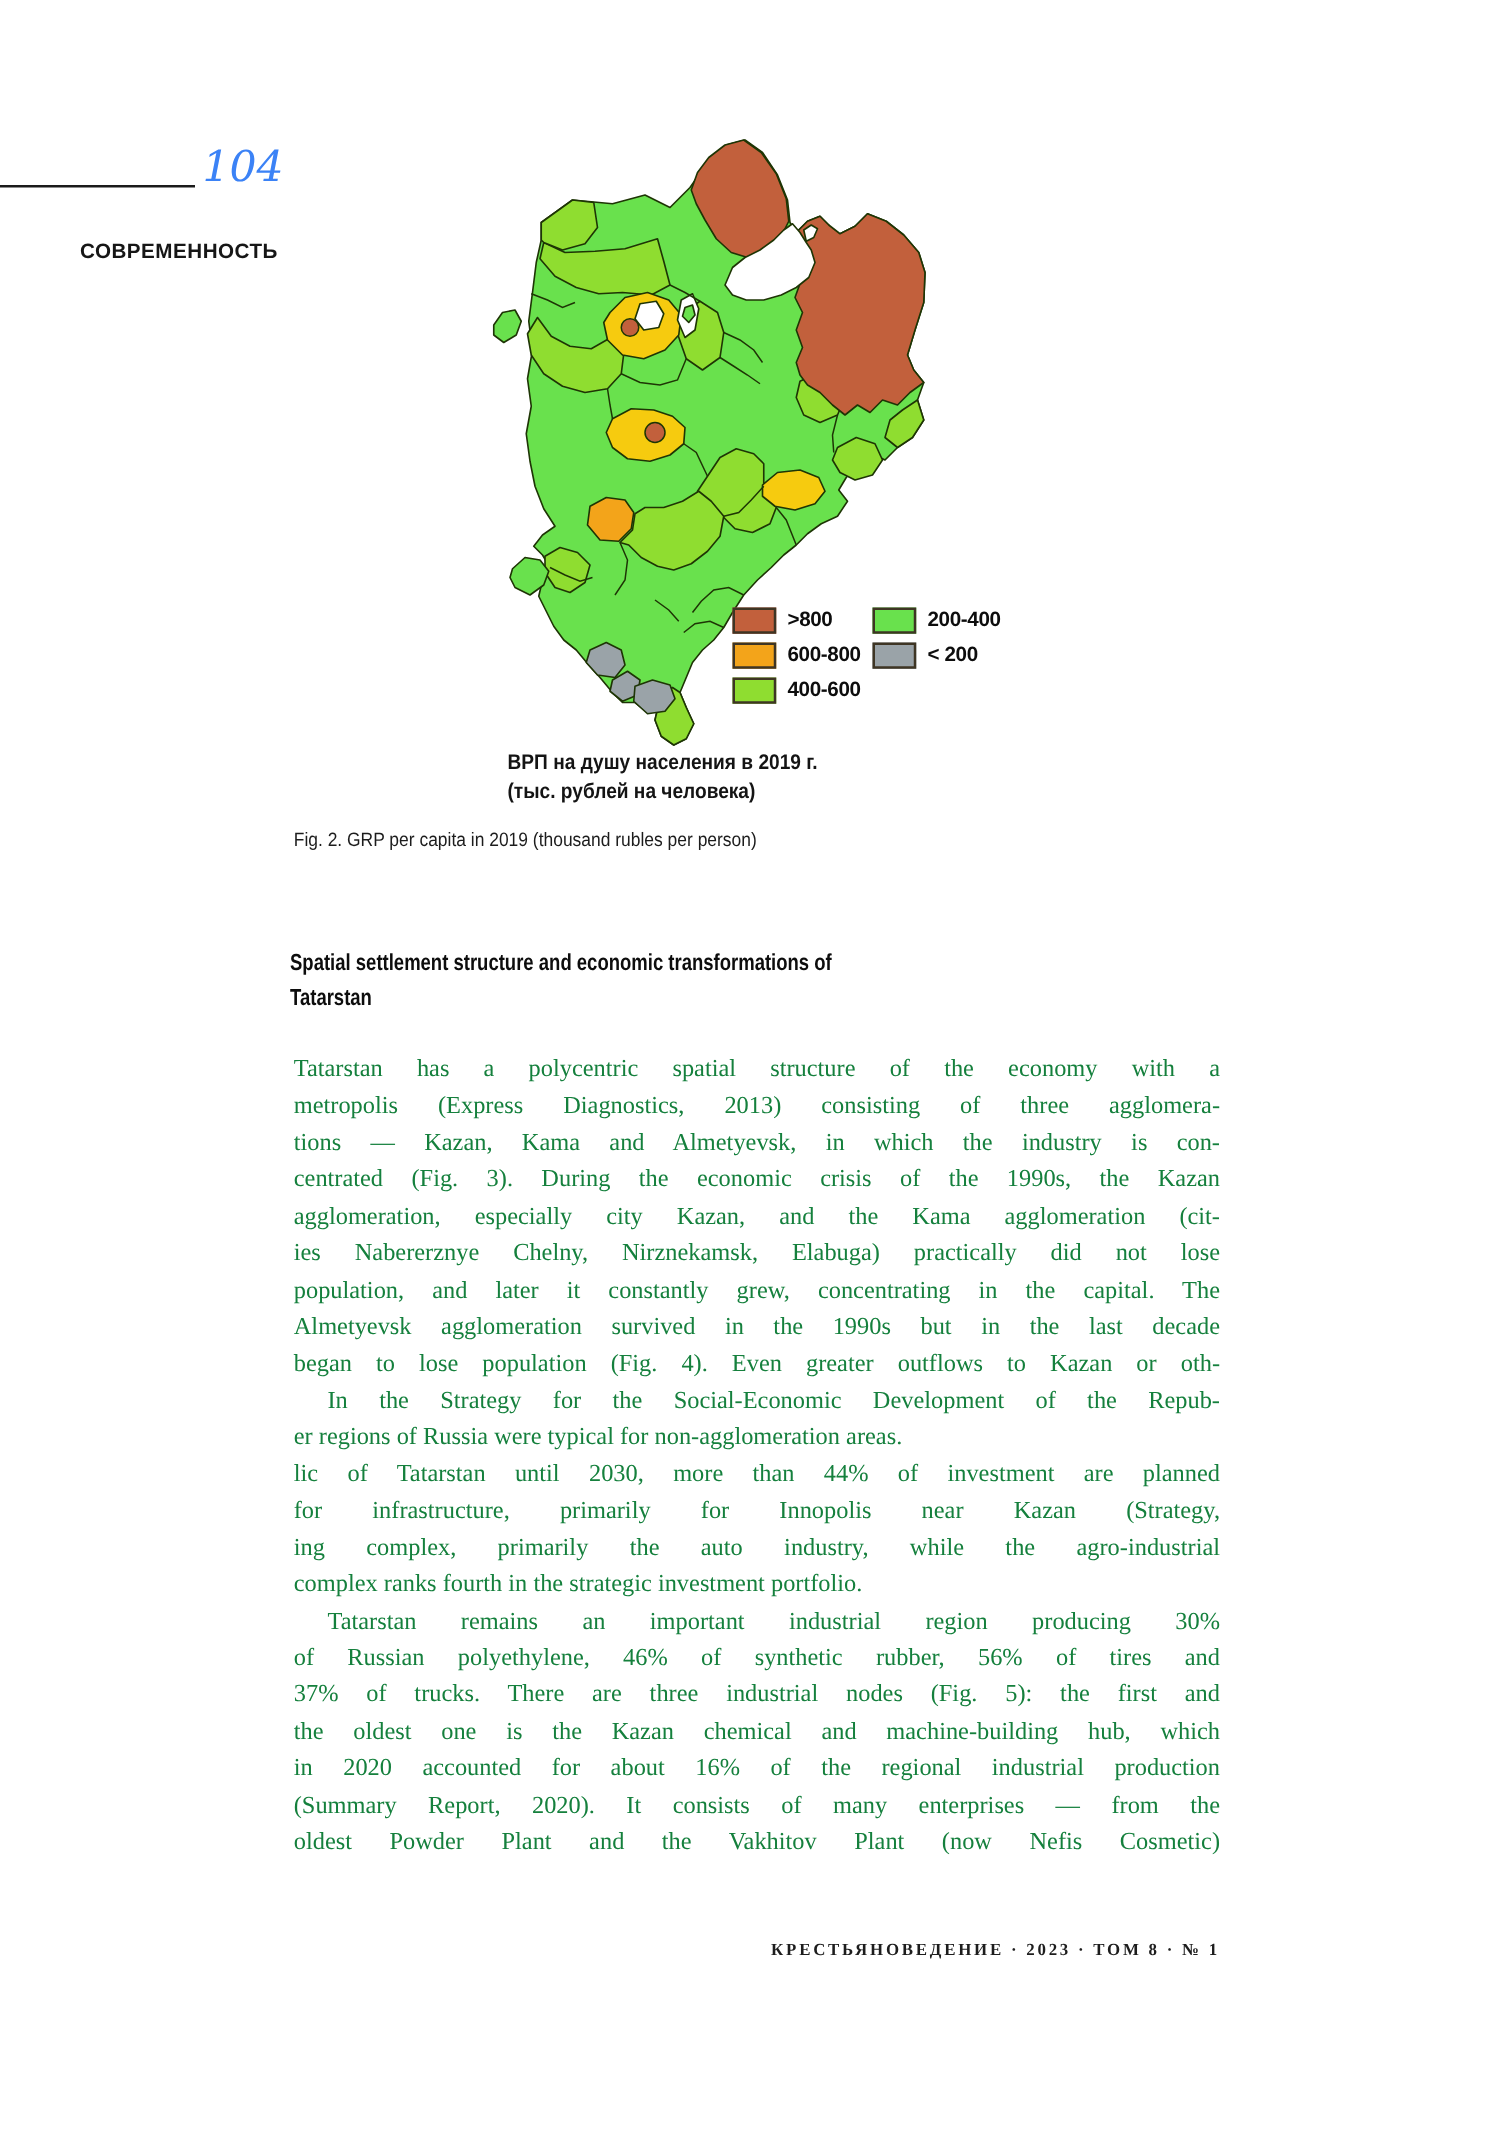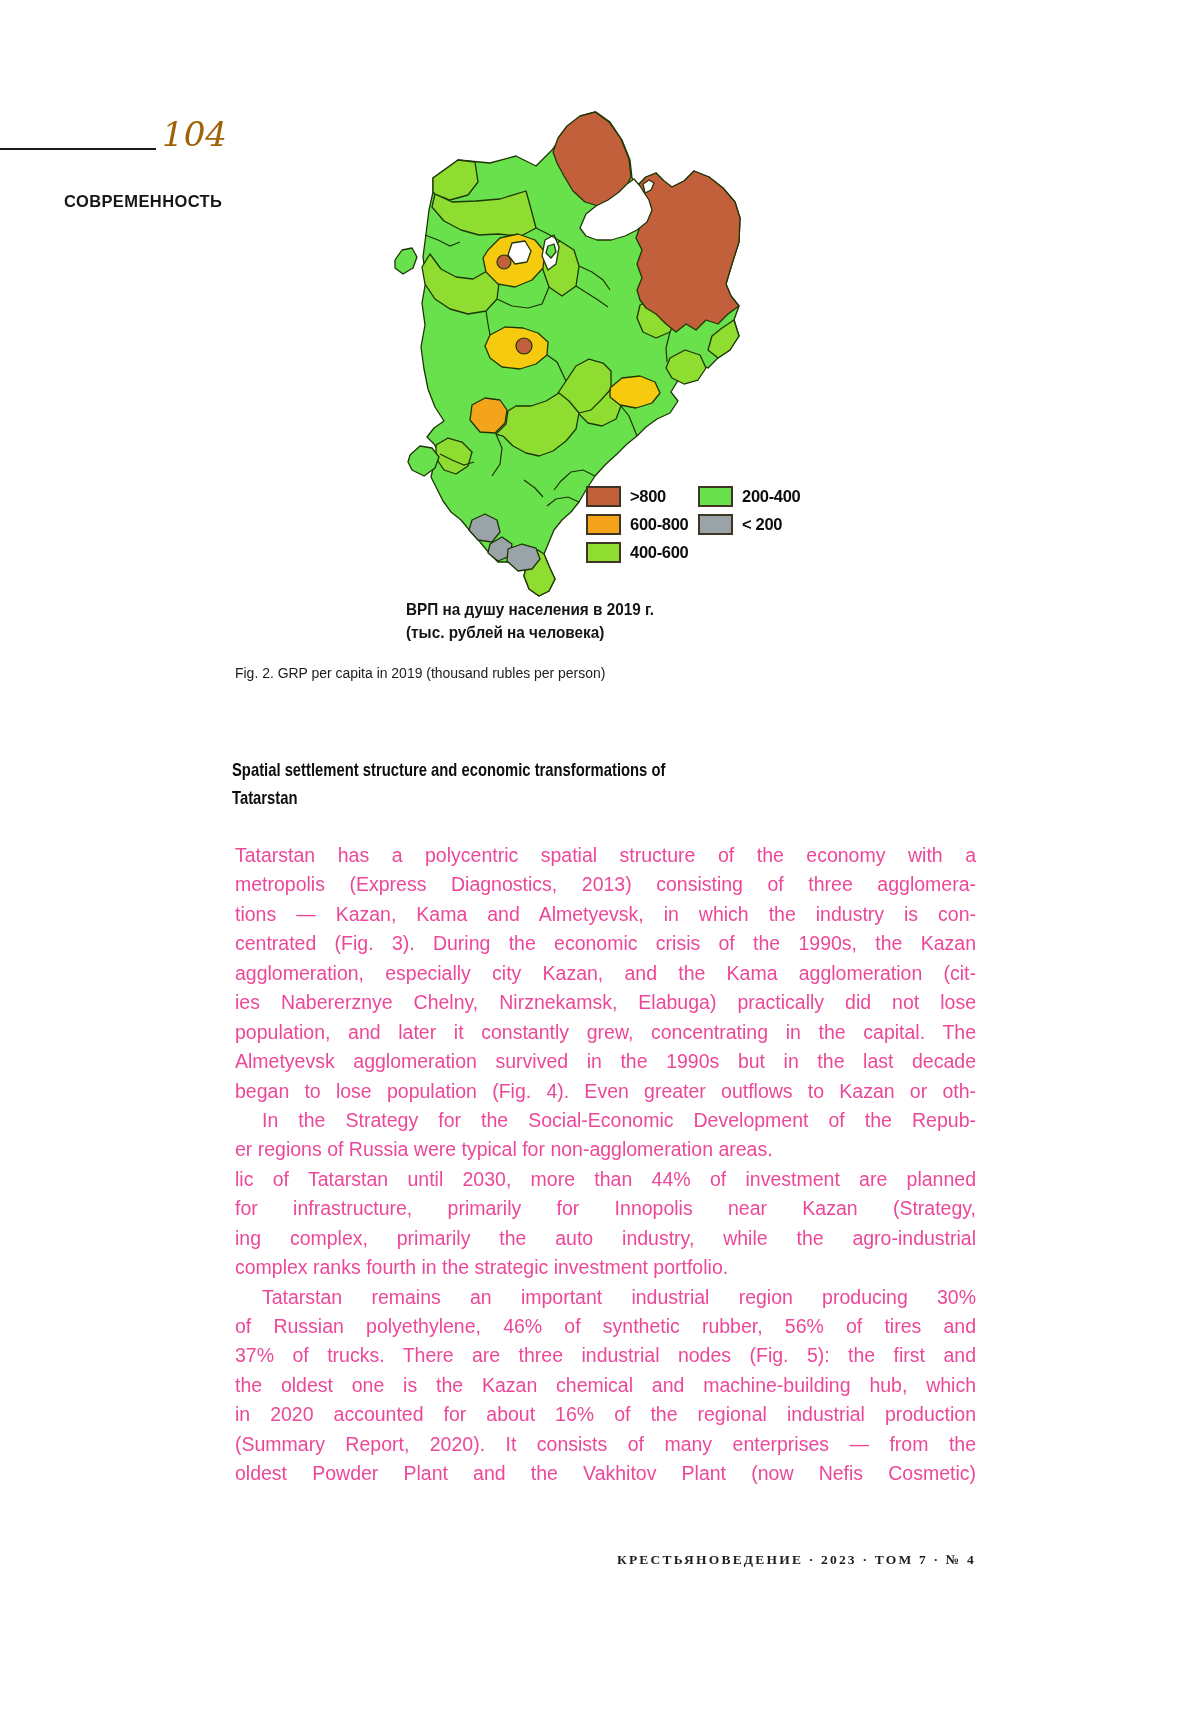--- a/index.html
+++ b/index.html
@@ -3,21 +3,21 @@
 <meta charset="utf-8">
 <style>
   html,body{margin:0;padding:0;}
   body{width:1200px;height:1710px;position:relative;background:#ffffff;
        font-family:"Liberation Sans",sans-serif;color:#111;}
   .abs{position:absolute;}
 
   
   #head-rule{left:0;top:148px;width:156px;height:2px;background:#1a1a1a;}
   #page-number{left:162px;top:114px;font-family:"DejaVu Serif","Liberation Serif",serif;
-       font-style:italic;font-size:34px;color:#a16207;}
+       font-style:italic;font-size:34px;color:#3b82f6;}
   #running-head{left:64px;top:192px;font-size:16.5px;font-weight:600;letter-spacing:.4px;color:#161616;}
 
   
   #figure{left:340px;top:100px;width:465px;height:560px;}
   #map-svg{position:absolute;left:0;top:0;}
   .legend-col{position:absolute;display:flex;flex-direction:column;gap:6px;}
   #legend-col-0{left:246px;top:385px;}
   #legend-col-1{left:358px;top:385px;}
   .legend-row{display:flex;align-items:center;height:22px;}
   .legend-swatch{width:35px;height:21px;border:2px solid #3e3524;box-sizing:border-box;flex:0 0 auto;}
@@ -27,22 +27,22 @@
 
   #fig-caption{left:235px;top:664px;font-size:15.5px;color:#1c1c1c;
        transform:scaleX(.9);transform-origin:left top;white-space:nowrap;}
 
   
   #section-heading{left:232px;top:756px;font-size:18.5px;font-weight:bold;line-height:28px;
        color:#0d0d0d;transform:scaleX(.8);transform-origin:left top;white-space:nowrap;}
 
   
   #body-text{left:235px;top:841px;width:741px;
-       font-family:Liberation Sans, sans-serif;font-size:19.5px;
-       line-height:29.45px;color:#ec4899;}
+       font-family:Liberation Serif, serif;font-size:19.5px;
+       line-height:29.45px;color:#15803d;}
   .body-line{text-align:justify;text-align-last:justify;text-justify:inter-word;height:29.45px;overflow:visible;}
   .body-line.pend{text-align-last:left;}
   .body-line.ind{text-indent:27px;}
 
   
   #footer{left:235px;top:1552px;width:741px;text-align:right;
        font-family:"Liberation Serif","DejaVu Serif",serif;font-size:13.5px;font-weight:700;
        letter-spacing:2.2px;color:#1d1d1d;}
 </style>
 </head>
@@ -155,13 +155,13 @@
     <div class="body-line pend">complex ranks fourth in the strategic investment portfolio.</div>
     <div class="body-line ind">Tatarstan remains an important industrial region producing 30%</div>
     <div class="body-line">of Russian polyethylene, 46% of synthetic rubber, 56% of tires and</div>
     <div class="body-line">37% of trucks. There are three industrial nodes (Fig. 5): the first and</div>
     <div class="body-line">the oldest one is the Kazan chemical and machine-building hub, which</div>
     <div class="body-line">in 2020 accounted for about 16% of the regional industrial production</div>
     <div class="body-line">(Summary Report, 2020). It consists of many enterprises — from the</div>
     <div class="body-line">oldest Powder Plant and the Vakhitov Plant (now Nefis Cosmetic)</div>
   </div>
 
-<div class="abs" id="footer">КРЕСТЬЯНОВЕДЕНИЕ · 2023 · ТОМ 7 · № 4</div>
+<div class="abs" id="footer">КРЕСТЬЯНОВЕДЕНИЕ · 2023 · ТОМ 8 · № 1</div>
 
 </body></html>

